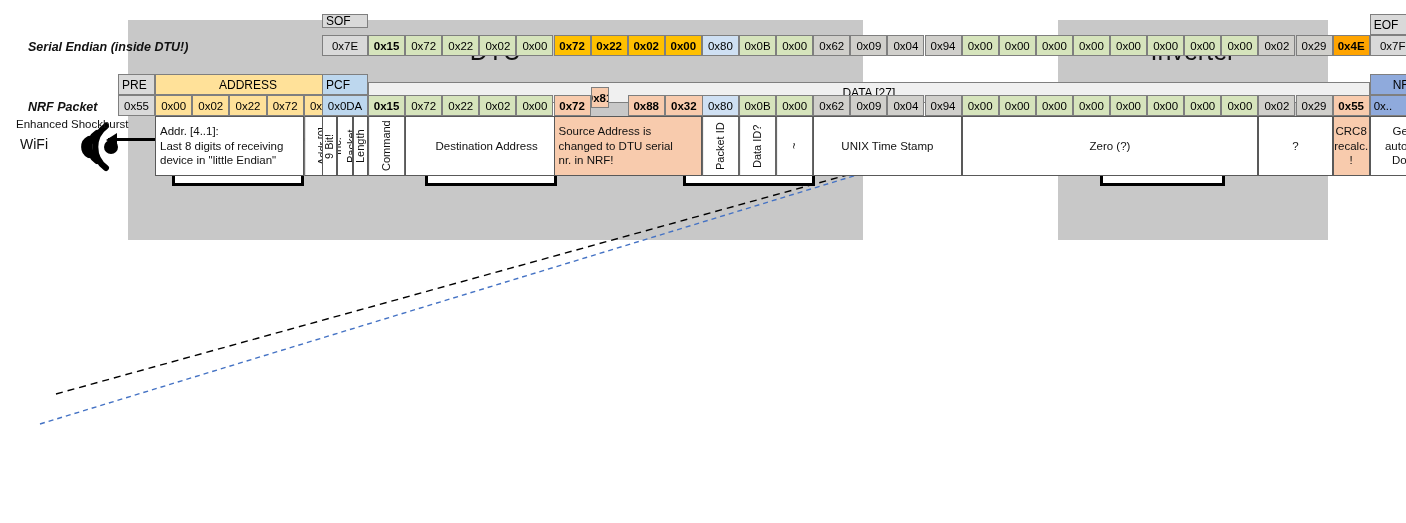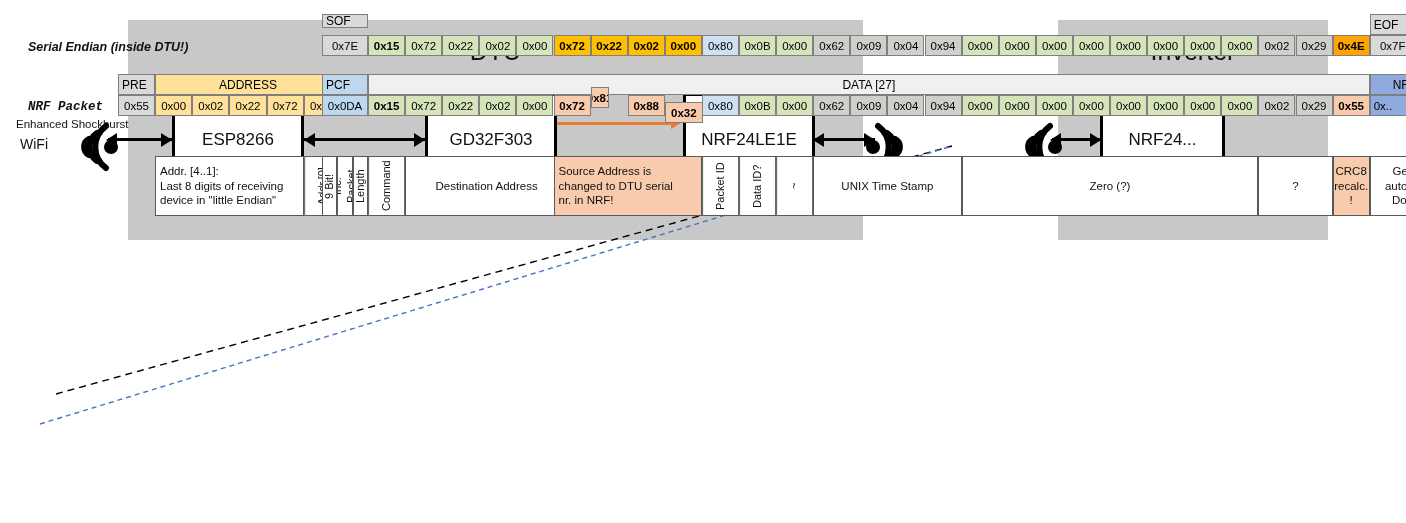--- a/index.html
+++ b/index.html
@@ -39,21 +39,21 @@
   .cell{position:absolute;box-sizing:border-box;border:1px solid #7f7f7f;
        font-size:11.5px;display:flex;align-items:center;justify-content:center;
        color:#000;overflow:hidden;white-space:nowrap;}
   .cell.hdr{font-size:12px;}
   .cell.lbl{justify-content:flex-start;padding-left:3px;}
   .cell.bold{font-weight:bold;}
 
   .desc{position:absolute;box-sizing:border-box;border:1px solid #595959;
        font-size:11.5px;color:#111;background:#ffffff;
        display:flex;align-items:center;justify-content:center;
-       text-align:center;padding:2px;line-height:1.25;overflow:hidden;margin-top:40px;}
+       text-align:center;padding:2px;line-height:1.25;overflow:hidden;}
   .desc.left{justify-content:flex-start;text-align:left;padding-left:4px;}
   .desc.rot{writing-mode:vertical-rl;transform:rotate(180deg);
        justify-content:center;text-align:center;padding:2px 0;}
 
   #leaders{position:absolute;left:0;top:0;width:1406px;height:523px;
        pointer-events:none;}
 </style>
 </head>
 <body>
 
@@ -138,21 +138,21 @@
   <div class="arrowhead ah-r" style="left:1090px;top:133px;"></div>
 </div>
 
 <svg id="leaders">
   <line x1="56" y1="394" x2="952" y2="146" stroke="#000000" stroke-width="1.4" stroke-dasharray="7,5"></line>
   <line x1="40" y1="424" x2="952" y2="146" stroke="#4472c4" stroke-width="1.4" stroke-dasharray="5,4"></line>
 </svg>
 
 <div id="packet-area">
   <div class="row-label" style="left:28px;top:40px;">Serial Endian (inside DTU!)</div>
-  <div class="row-label" style="left:28px;top:100px;font-family:Liberation Mono, monospace;">NRF Packet</div>
+  <div class="row-label" style="left:28px;top:100px;">NRF Packet</div>
   <div class="row-label plain" style="left:16px;top:118px;">Enhanced Shockburst</div>
 
   <div id="serial-row">
       <div class="cell hdr lbl" style="left: 322px; top: 14px; width: 46px; height: 14px; background: rgb(217, 217, 217);">SOF</div>
       <div class="cell" style="left: 322px; top: 35px; width: 46px; height: 21px; background: rgb(217, 217, 217);">0x7E</div>
       <div class="cell bold" style="left: 368px; top: 35px; width: 37.1px; height: 21px; background: rgb(214, 228, 188);">0x15</div>
       <div class="cell" style="left: 405.1px; top: 35px; width: 37.1px; height: 21px; background: rgb(214, 228, 188);">0x72</div>
       <div class="cell" style="left: 442.2px; top: 35px; width: 37.1px; height: 21px; background: rgb(214, 228, 188);">0x22</div>
       <div class="cell" style="left: 479.3px; top: 35px; width: 37.1px; height: 21px; background: rgb(214, 228, 188);">0x02</div>
       <div class="cell" style="left: 516.4px; top: 35px; width: 37.1px; height: 21px; background: rgb(214, 228, 188);">0x00</div>
@@ -185,30 +185,30 @@
       <div class="cell hdr lbl" style="left: 118px; top: 74px; width: 37px; height: 21px; background: rgb(217, 217, 217);">PRE</div>
       <div class="cell" style="left: 118px; top: 95px; width: 37px; height: 21px; background: rgb(217, 217, 217);">0x55</div>
       <div class="cell hdr" style="left: 155px; top: 74px; width: 186px; height: 21px; background: rgb(255, 225, 153);">ADDRESS</div>
       <div class="cell" style="left: 155px; top: 95px; width: 37.2px; height: 21px; background: rgb(255, 225, 153);">0x00</div>
       <div class="cell" style="left: 192.2px; top: 95px; width: 37.2px; height: 21px; background: rgb(255, 225, 153);">0x02</div>
       <div class="cell" style="left: 229.4px; top: 95px; width: 37.2px; height: 21px; background: rgb(255, 225, 153);">0x22</div>
       <div class="cell" style="left: 266.6px; top: 95px; width: 37.2px; height: 21px; background: rgb(255, 225, 153);">0x72</div>
       <div class="cell" style="left: 303.8px; top: 95px; width: 37.2px; height: 21px; background: rgb(255, 225, 153);">0x01</div>
       <div class="cell hdr lbl" style="left: 322px; top: 74px; width: 46px; height: 21px; background: rgb(189, 215, 238);">PCF</div>
       <div class="cell" style="left: 322px; top: 95px; width: 46px; height: 21px; background: rgb(189, 215, 238);">0x0DA</div>
-      <div class="cell hdr" style="left: 368px; top: 74px; width: 1001.7px; height: 21px; background: rgb(240, 240, 240);">DATA [27]</div>
+      <div class="cell hdr" style="left: 368px; top: 82px; width: 1001.7px; height: 21px; background: rgb(240, 240, 240);">DATA [27]</div>
       <div class="cell bold" style="left: 368px; top: 95px; width: 37.1px; height: 21px; background: rgb(214, 228, 188);">0x15</div>
       <div class="cell" style="left: 405.1px; top: 95px; width: 37.1px; height: 21px; background: rgb(214, 228, 188);">0x72</div>
       <div class="cell" style="left: 442.2px; top: 95px; width: 37.1px; height: 21px; background: rgb(214, 228, 188);">0x22</div>
       <div class="cell" style="left: 479.3px; top: 95px; width: 37.1px; height: 21px; background: rgb(214, 228, 188);">0x02</div>
       <div class="cell" style="left: 516.4px; top: 95px; width: 37.1px; height: 21px; background: rgb(214, 228, 188);">0x00</div>
       <div class="cell bold" style="left: 553.5px; top: 95px; width: 37.1px; height: 21px; background: rgb(248, 203, 173);">0x72</div>
       <div class="cell bold" style="left: 590.6px; top: 87px; width: 18px; height: 21px; background: rgb(248, 203, 173);">0x81</div>
       <div class="cell bold" style="left: 627.7px; top: 95px; width: 37.1px; height: 21px; background: rgb(248, 203, 173);">0x88</div>
-      <div class="cell bold" style="left: 664.8px; top: 95px; width: 38px; height: 21px; background: rgb(248, 203, 173); margin-top: 7px;">0x32</div>
+      <div class="cell bold" style="left: 664.8px; top: 95px; width: 38px; height: 21px; background: rgb(248, 203, 173);">0x32</div>
       <div class="cell" style="left: 701.9px; top: 95px; width: 37.1px; height: 21px; background: rgb(207, 224, 243);">0x80</div>
       <div class="cell" style="left: 739px; top: 95px; width: 37.1px; height: 21px; background: rgb(214, 228, 188);">0x0B</div>
       <div class="cell" style="left: 776.1px; top: 95px; width: 37.1px; height: 21px; background: rgb(214, 228, 188);">0x00</div>
       <div class="cell" style="left: 813.2px; top: 95px; width: 37.1px; height: 21px; background: rgb(208, 207, 203);">0x62</div>
       <div class="cell" style="left: 850.3px; top: 95px; width: 37.1px; height: 21px; background: rgb(208, 207, 203);">0x09</div>
       <div class="cell" style="left: 887.4px; top: 95px; width: 37.1px; height: 21px; background: rgb(208, 207, 203);">0x04</div>
       <div class="cell" style="left: 924.5px; top: 95px; width: 37.1px; height: 21px; background: rgb(208, 207, 203);">0x94</div>
       <div class="cell" style="left: 961.6px; top: 95px; width: 37.1px; height: 21px; background: rgb(214, 228, 188);">0x00</div>
       <div class="cell" style="left: 998.7px; top: 95px; width: 37.1px; height: 21px; background: rgb(214, 228, 188);">0x00</div>
       <div class="cell" style="left: 1035.8px; top: 95px; width: 37.1px; height: 21px; background: rgb(214, 228, 188);">0x00</div>

